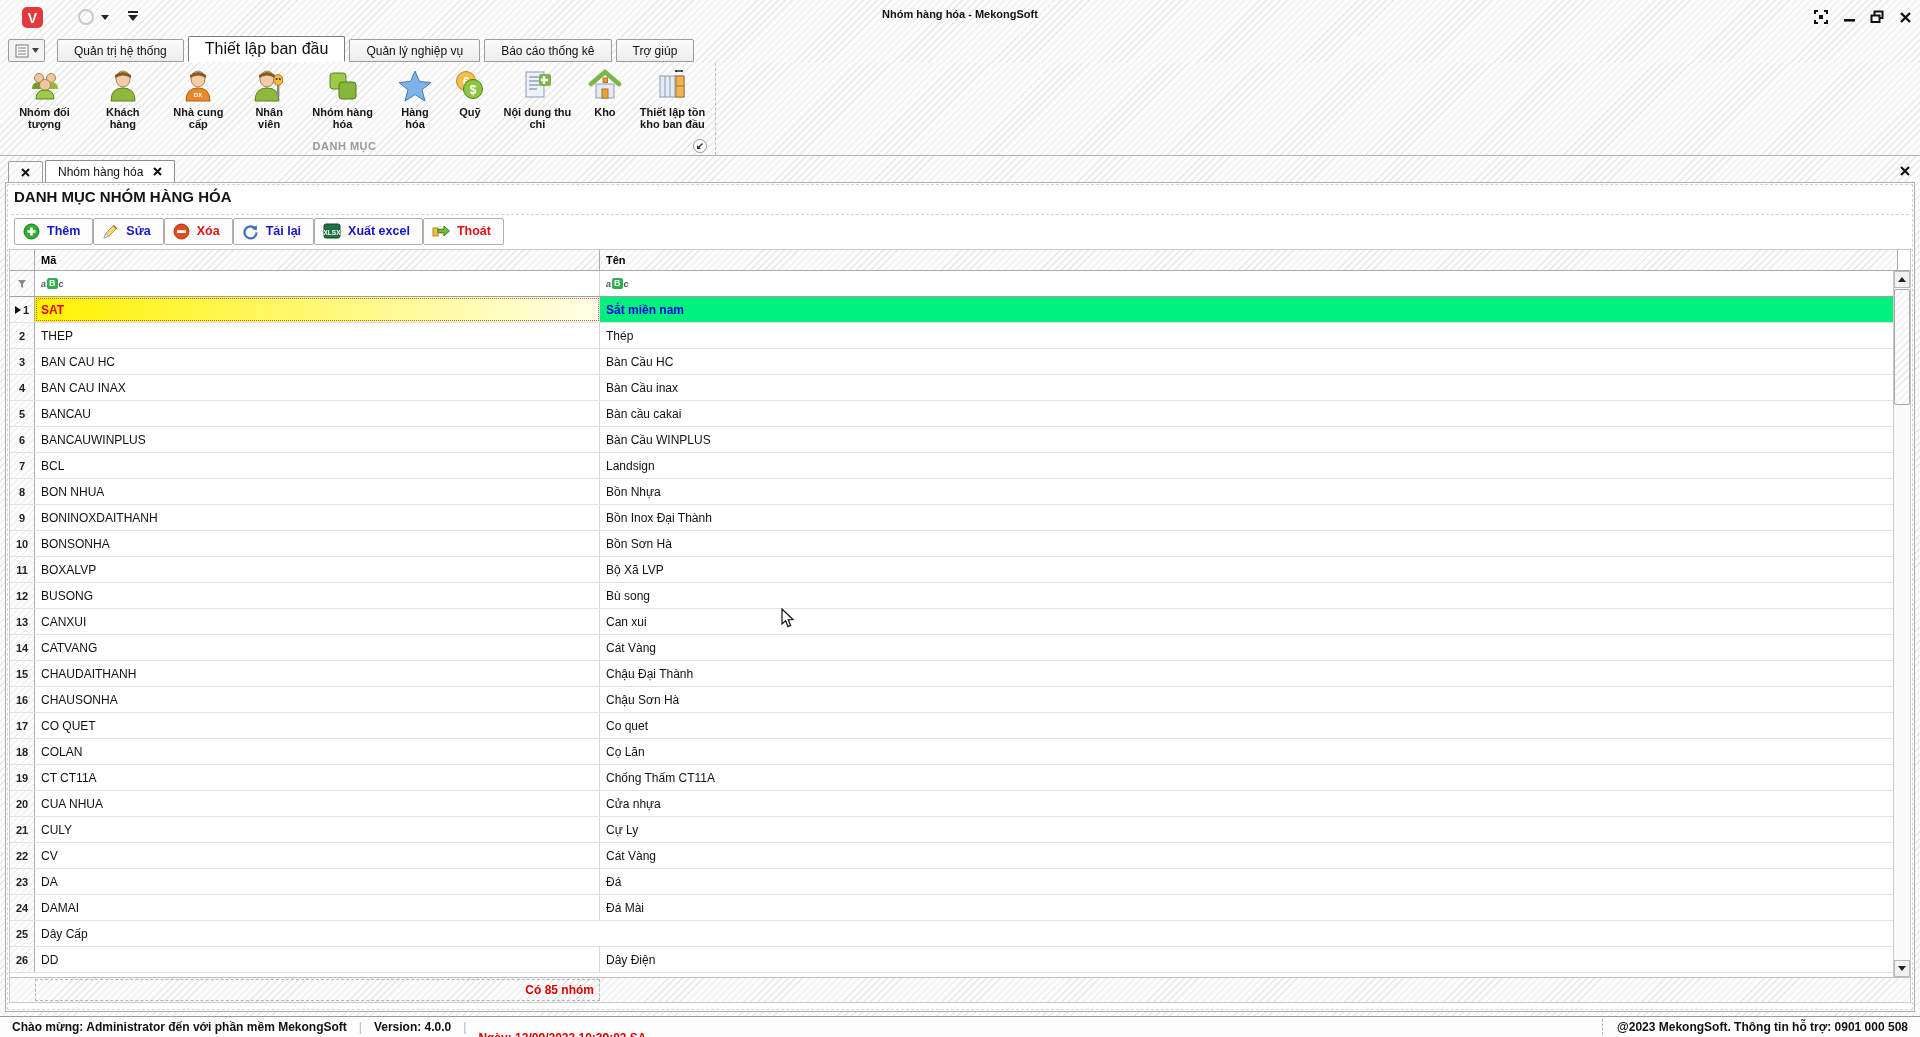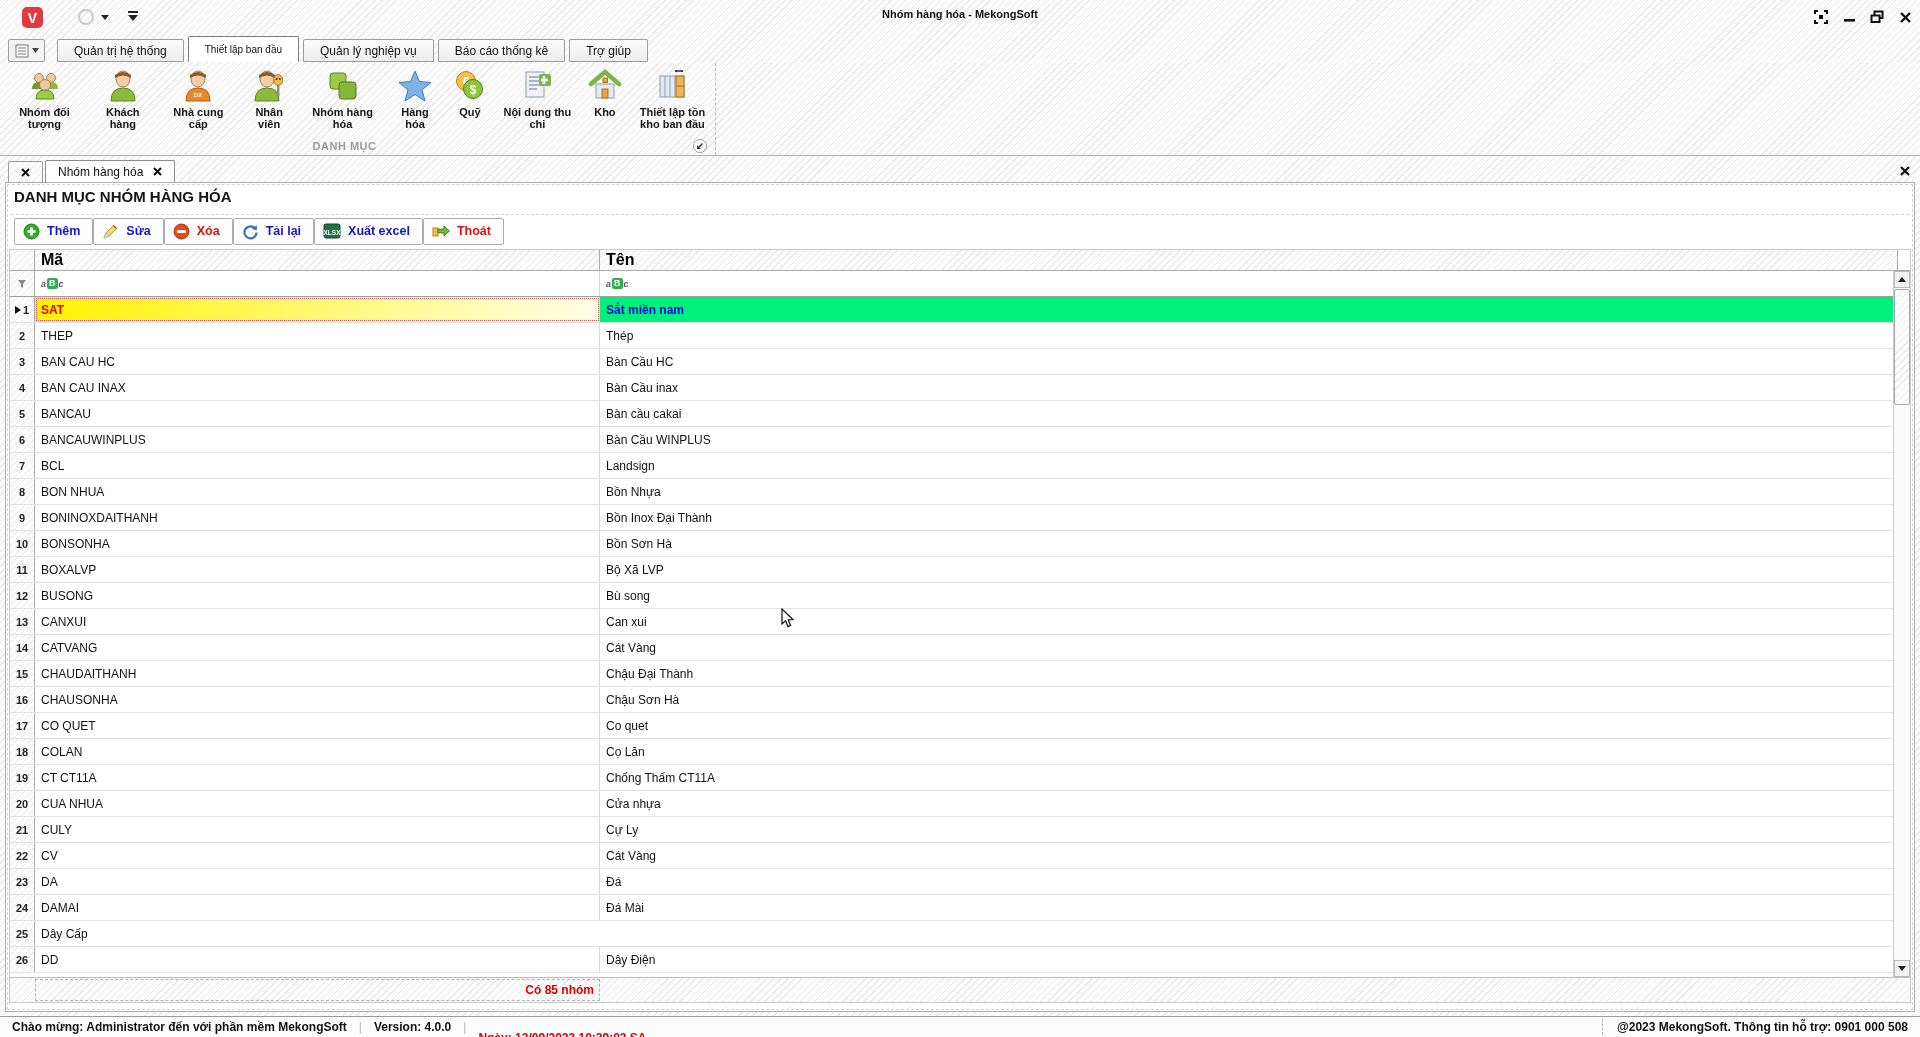--- a/index.html
+++ b/index.html
@@ -22,21 +22,21 @@
   .win-controls { position:absolute; right:6px; top:8px; display:flex; gap:10px; align-items:center; }
   .win-btn { width:18px; height:18px; display:flex; align-items:center; justify-content:center; }
 
   
   .menubar { position:absolute; left:0; top:36px; width:1920px; height:27px; }
   .menu-app-btn { position:absolute; left:8px; bottom:1px; width:37px; height:23px; border:1px solid #9c9c9c;
     background:#f3f3f3; display:flex; align-items:center; justify-content:center; gap:3px; border-radius:2px; }
   .menu-tabs { position:absolute; left:57px; bottom:1px; display:flex; gap:4px; align-items:flex-end; }
   .menu-tab { height:23px; padding:0 16px; border:1px solid #9c9c9c; border-radius:2px 2px 0 0;
     background:linear-gradient(#fbfbfb,#ededed); font-size:12px; color:#111; display:flex; align-items:center; }
-  .menu-tab.active { height:26px; background:#fff; border-color:#7d7d7d; border-bottom-color:#fff; font-size:10px; }
+  .menu-tab.active { height:26px; background:#fff; border-color:#7d7d7d; border-bottom-color:#fff; font-size:16px; }
 
   
   .ribbon { position:absolute; left:0; top:63px; width:1920px; height:93px; border-bottom:1px solid #b2b2b2; }
   .ribbon-group { position:absolute; left:0; top:0; width:716px; height:92px; border-right:1px dashed #bdbdbd; }
   .ribbon-items { position:absolute; left:2px; top:2px; display:flex; align-items:flex-start; }
   .ribbon-item { display:flex; flex-direction:column; align-items:center; padding:3px 7px 0 7px; cursor:default; }
   .ribbon-item .ric { width:36px; height:36px; display:flex; align-items:center; justify-content:center; }
   .ribbon-item .rlabel { margin-top:2px; font-size:11px; font-weight:bold; color:#161616; text-align:center;
     line-height:12px; max-width:78px; }
   .ribbon-group-label { position:absolute; left:0; right:26px; bottom:3px; text-align:center;
@@ -66,21 +66,21 @@
   .grid { position:absolute; left:3px; top:66px; right:3px; bottom:8px; border:1px solid #c9c9c9; background:#fff; }
   .g-header { position:absolute; left:0; right:0; top:0; height:21px; display:flex; border-bottom:1px solid #ababab; }
   .g-filter { position:absolute; left:0; right:0; top:21px; height:26px; display:flex; border-bottom:1px solid #9f9f9f; background:#fff; }
   .g-body { position:absolute; left:0; right:0; top:47px; bottom:25px; overflow:hidden; }
   .g-row { display:flex; height:26px; border-bottom:1px solid #e2e2e2; background:#fff; }
   .c-ind { width:25px; flex:0 0 25px; border-right:1px solid #ababab; display:flex; align-items:center; justify-content:center;
     font-size:11px; font-weight:bold; color:#222; gap:2px; }
   .c-ma { width:565px; flex:0 0 565px; border-right:1px solid #d8d8d8; display:flex; align-items:center;
     padding-left:6px; font-size:12px; color:#111; }
   .c-ten { flex:1 1 auto; display:flex; align-items:center; padding-left:6px; font-size:12px; color:#111; margin-right:17px; }
-  .g-header .c-ma, .g-header .c-ten { font-weight:bold; font-size:16px; color:#000; }
+  .g-header .c-ma, .g-header .c-ten { font-weight:bold; font-size:11px; color:#000; }
   .g-header .cell-h { border-right:1px solid #ababab; }
   .sel .c-ma { background:linear-gradient(to right,#fff200,#ffffe8); color:#f00000; font-weight:bold;
     outline:1px dotted #cc5555; outline-offset:-2px; }
   .sel .c-ten { background:#00f07d; color:#0000e0; font-weight:bold; }
   .row-arrow { width:0; height:0; border-top:4px solid transparent; border-bottom:4px solid transparent; border-left:6px solid #111; }
   .abc { display:inline-flex; align-items:flex-end; gap:1px; font-size:9px; color:#555; font-weight:bold; }
   .abc b { background:#2eaf4e; color:#fff; border-radius:2px; padding:0 2px; font-size:9px; line-height:11px; }
   .g-footer { position:absolute; left:0; right:0; bottom:0; height:25px; border-top:1px solid #bdbdbd; }
   .f-cell { position:absolute; left:25px; width:565px; top:1px; bottom:1px; border:1px dashed #b5b5b5;
     display:flex; align-items:center; justify-content:flex-end; padding-right:5px;

